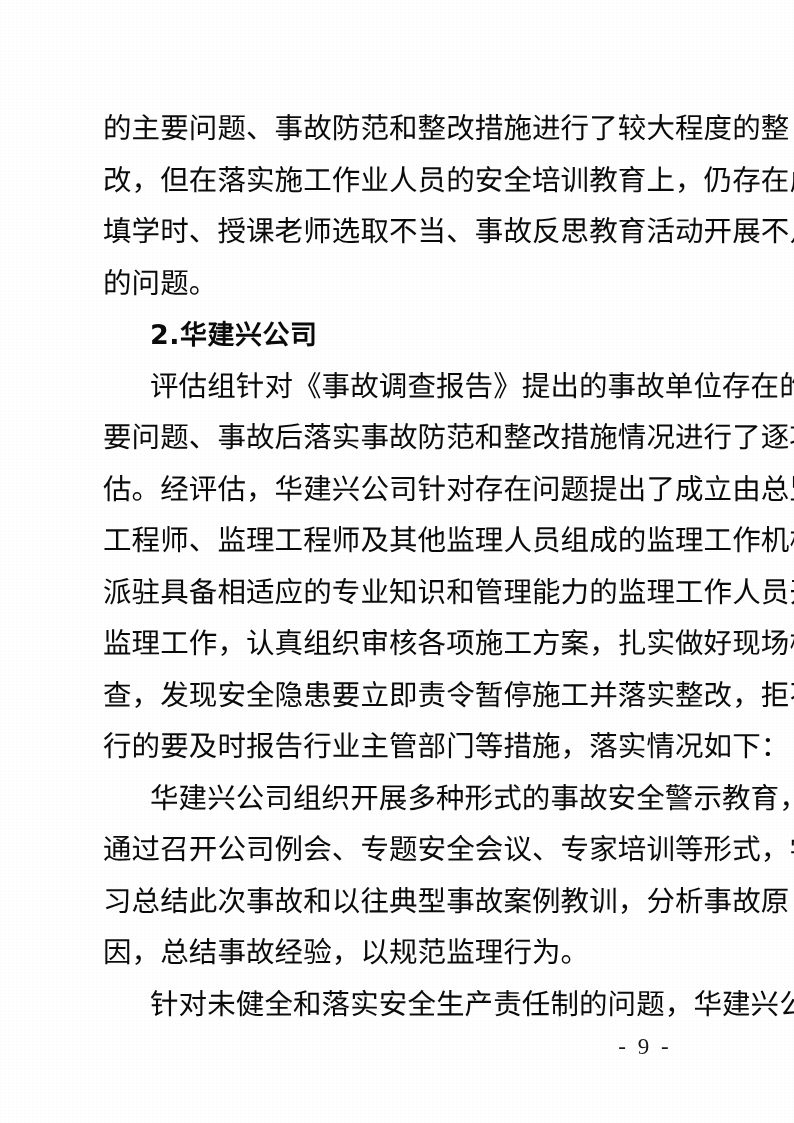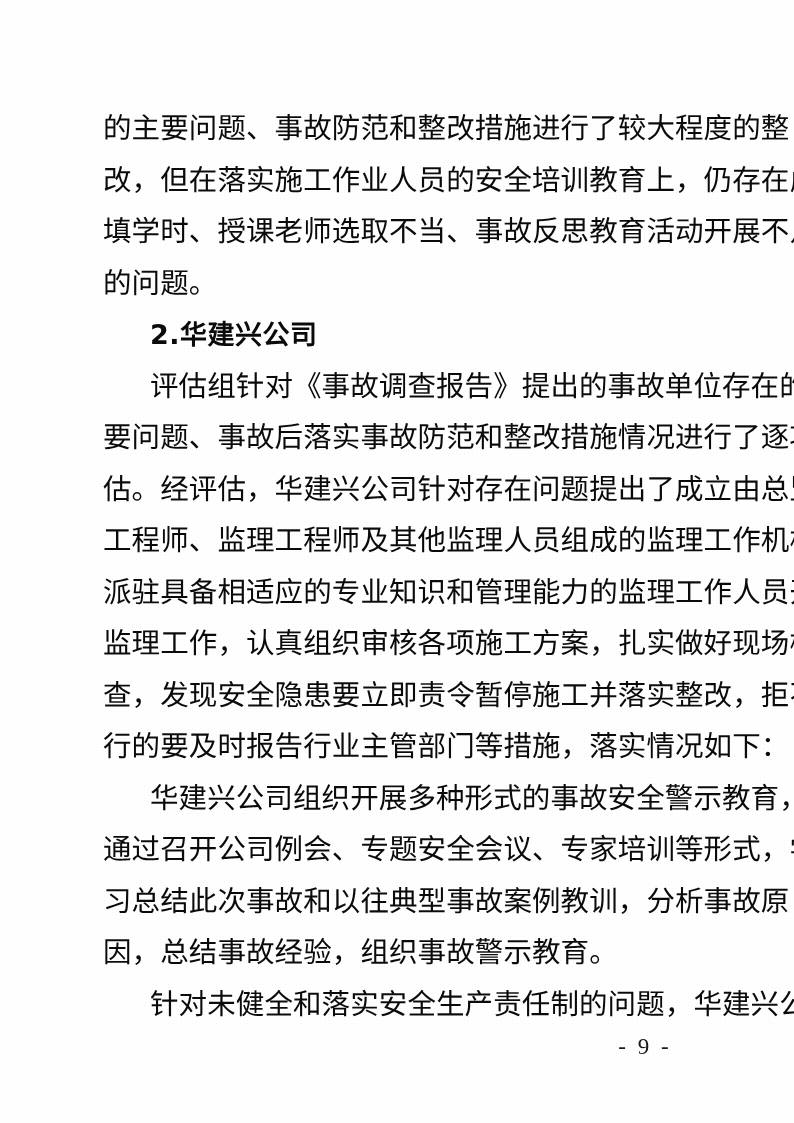--- a/index.html
+++ b/index.html
@@ -111,21 +111,21 @@
       <div class="doc-line">要问题、事故后落实事故防范和整改措施情况进行了逐项评</div>
       <div class="doc-line">估。经评估，华建兴公司针对存在问题提出了成立由总监理</div>
       <div class="doc-line">工程师、监理工程师及其他监理人员组成的监理工作机构，</div>
       <div class="doc-line">派驻具备相适应的专业知识和管理能力的监理工作人员开展</div>
       <div class="doc-line">监理工作，认真组织审核各项施工方案，扎实做好现场检</div>
       <div class="doc-line">查，发现安全隐患要立即责令暂停施工并落实整改，拒不执</div>
       <div class="doc-line line-end">行的要及时报告行业主管部门等措施，落实情况如下：</div>
       <div class="doc-line indent-2">华建兴公司组织开展多种形式的事故安全警示教育，</div>
       <div class="doc-line">通过召开公司例会、专题安全会议、专家培训等形式，学</div>
       <div class="doc-line">习总结此次事故和以往典型事故案例教训，分析事故原</div>
-      <div class="doc-line line-end">因，总结事故经验，组织事故警示教育。</div>
+      <div class="doc-line line-end">因，总结事故经验，以规范监理行为。</div>
       <div class="doc-line indent-2">针对未健全和落实安全生产责任制的问题，华建兴公</div>
     </div>
 
   <div class="page-number">
     <span class="pn-inner">- 9 -</span>
   </div>
 
   <div class="scan-grain"></div>
 </div>
 

